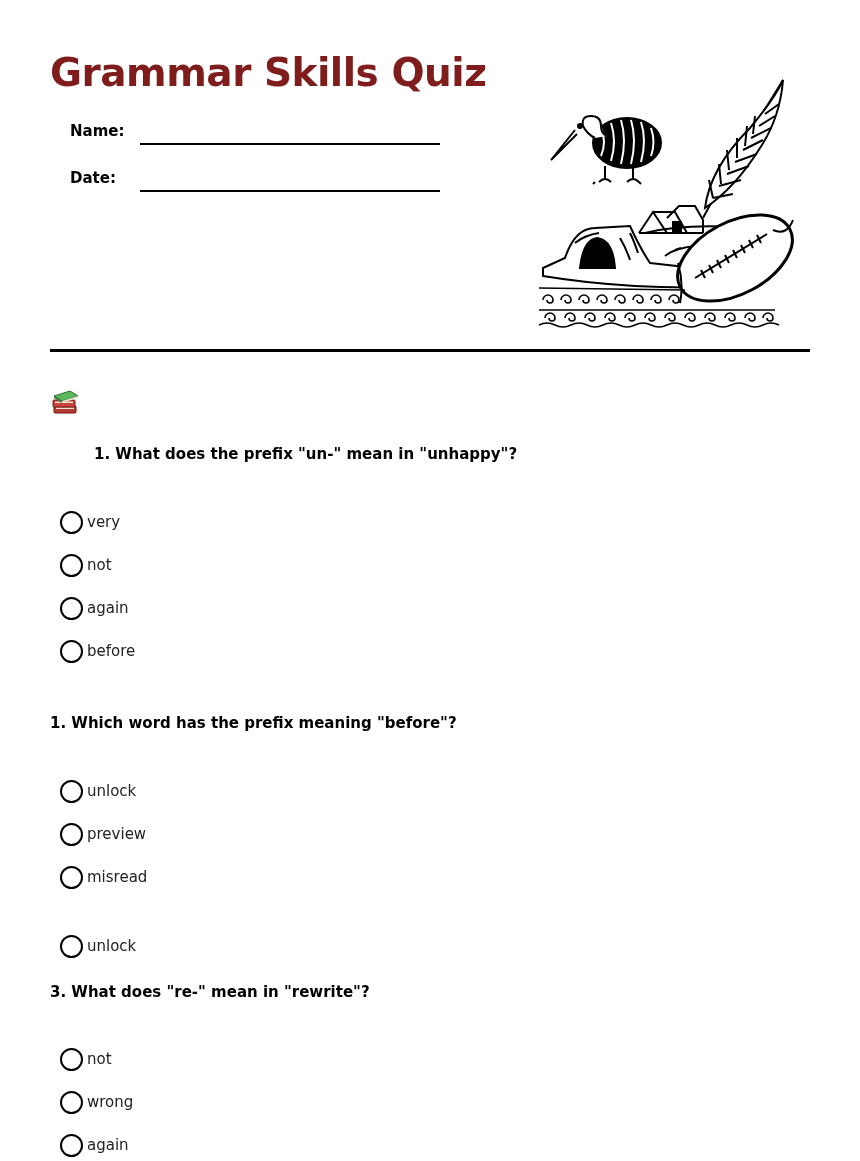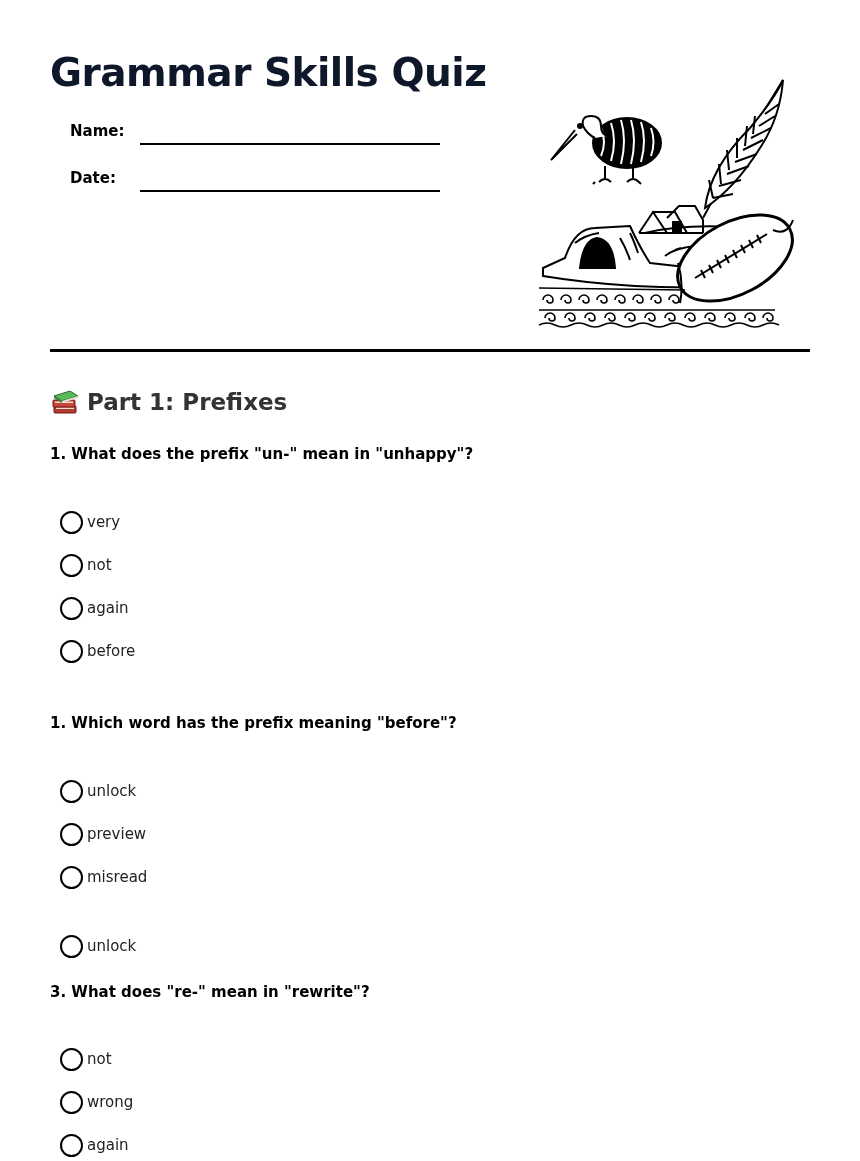--- a/index.html
+++ b/index.html
@@ -1,21 +1,21 @@
 <!DOCTYPE html>
 <html><head>
   <meta charset="utf-8">
   <style>
     * { box-sizing: border-box; margin: 0; padding: 0; }
     html, body { width: 860px; height: 1161px; overflow: hidden; background: #ffffff; }
     body { font-family: "DejaVu Sans", "Liberation Sans", sans-serif; color: #000; position: relative; }
 
     .title {
       position: absolute; left: 50px; top: 50px;
-      font-size: 39px; font-weight: bold; color: #0f172a; letter-spacing: -0.5px;
+      font-size: 39px; font-weight: bold; color: #7f1d1d; letter-spacing: -0.5px;
       white-space: nowrap;
     }
 
     .field-row { position: absolute; left: 50px; height: 30px; width: 380px; margin-left: 20px; }
     .field-row.name { top: 118px; }
     .field-row.date { top: 165px; }
     .field-label {
       position: absolute; left: 0; top: 4px;
       font-size: 15px; font-weight: bold; color: #000;
     }
@@ -30,21 +30,21 @@
     .section-title {
       position: absolute; left: 50px; top: 388px;
       font-size: 23px; font-weight: bold; color: #333333; white-space: nowrap;
       display: flex; align-items: center;
     }
     .section-icon { display: inline-block; width: 30px; height: 28px; margin-right: 7px; }
 
     .question {
       position: absolute; left: 50px; font-size: 15px; font-weight: bold; color: #000; white-space: nowrap;
     }
-    .q1 { top: 445px; }
+    .q1 { top: 445px; margin-left: 44px; }
     .q2 { top: 714px; }
     .q3 { top: 983px; }
 
     .option {
       position: absolute; left: 60px; height: 26px; display: flex; align-items: center;
     }
     .radio {
       width: 23px; height: 23px; border: 2px solid #000; border-radius: 50%; background: #fff;
       flex: none;
     }
@@ -120,21 +120,20 @@
     <svg viewBox="0 0 30 28" width="30" height="28" xmlns="http://www.w3.org/2000/svg">
       <rect x="4" y="18" width="22" height="7" rx="1" fill="#b33a2e" stroke="#6b1d16" stroke-width="1"></rect>
       <rect x="6" y="19.5" width="18" height="1.5" fill="#e8e0d0"></rect>
       <rect x="3" y="12" width="22" height="7" rx="1" fill="#c9443a" stroke="#6b1d16" stroke-width="1"></rect>
       <rect x="5" y="13.5" width="18" height="1.5" fill="#e8e0d0"></rect>
       <path d="M4 8 L20 3 L28 8 L12 13 Z" fill="#5cb85c" stroke="#2e6b2e" stroke-width="1"></path>
       <path d="M4 8 L12 13 L12 15 L4 10 Z" fill="#3e7e3e"></path>
       <path d="M12 13 L28 8 L28 10 L12 15 Z" fill="#e8e0d0"></path>
     </svg>
   </span>
-  <span>Part 1: Prefixes</span>
 </h2>
 
 <div class="question q1">1. What does the prefix "un-" mean in "unhappy"?</div>
 <label class="option" style="top:509px">
   <span class="radio"></span>
   <span class="option-label">very</span>
 </label>
 <label class="option" style="top:552px">
   <span class="radio"></span>
   <span class="option-label">not</span>

